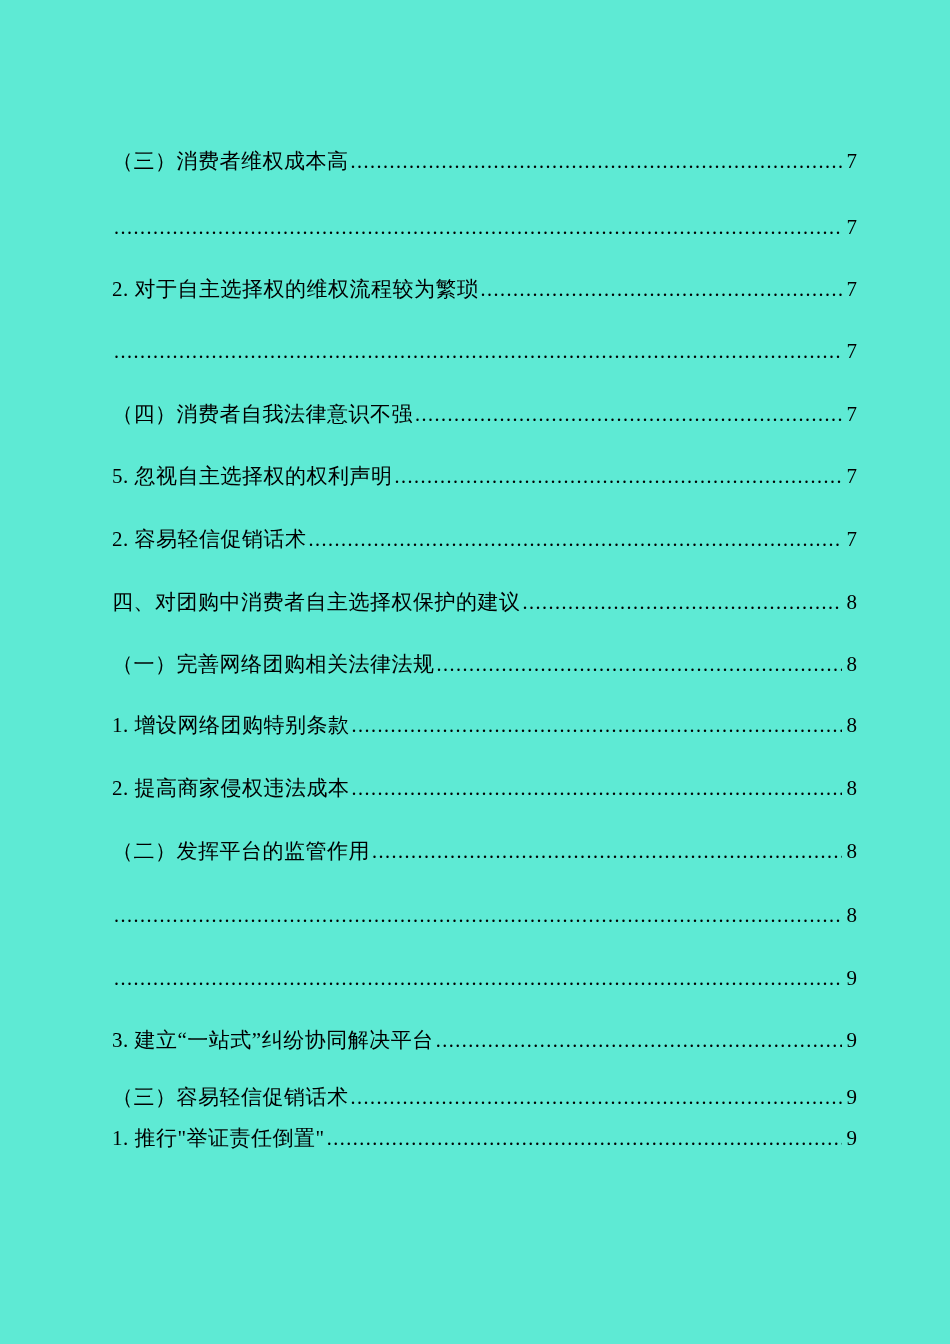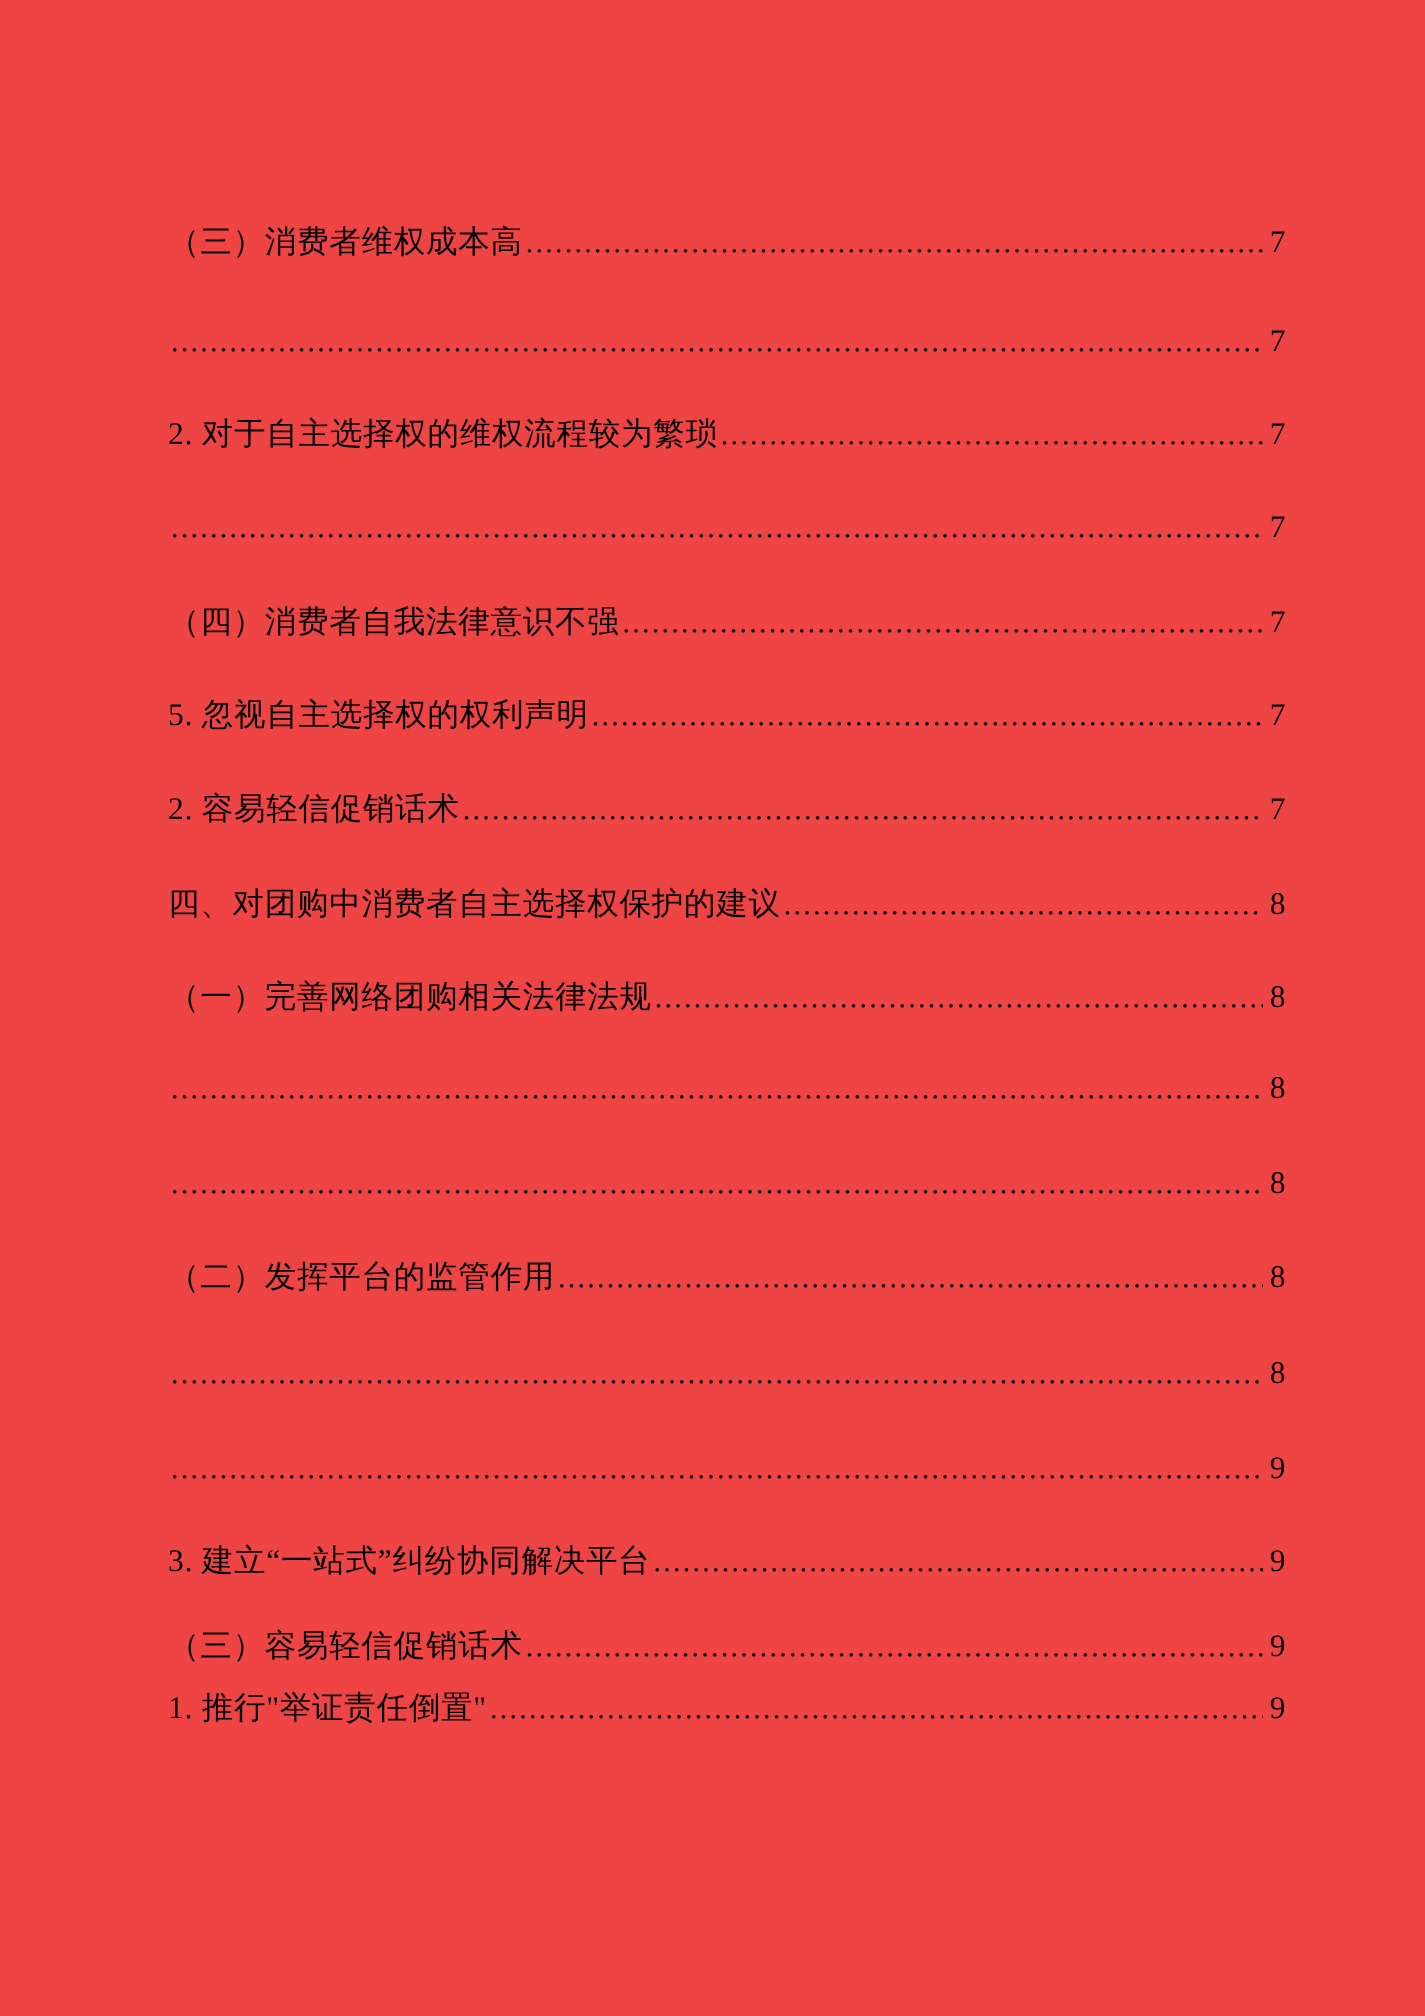--- a/index.html
+++ b/index.html
@@ -4,21 +4,21 @@
 <style>
   html, body {
     margin: 0;
     padding: 0;
     background: #ffffff;
   }
   .page {
     position: relative;
     width: 950px;
     height: 1344px;
-    background: #ef4444;
+    background: #5eead4;
     overflow: hidden;
     font-family: "Liberation Serif", "DejaVu Serif", serif;
     color: #000000;
   }
   .toc-row {
     position: absolute;
     left: 112px;
     right: 93px;
     display: flex;
     align-items: baseline;
@@ -101,25 +101,27 @@
     <span class="toc-page">8</span>
   </div>
 
   <div class="toc-row" style="top:653px">
     <span class="toc-title">（一）完善网络团购相关法律法规</span>
     <span class="toc-leader"></span>
     <span class="toc-page">8</span>
   </div>
 
   <div class="toc-row" style="top:714px">
+    <span class="toc-title">1. 增设网络团购特别条款</span>
     <span class="toc-leader"></span>
     <span class="toc-page">8</span>
   </div>
 
   <div class="toc-row" style="top:777px">
+    <span class="toc-title">2. 提高商家侵权违法成本</span>
     <span class="toc-leader"></span>
     <span class="toc-page">8</span>
   </div>
 
   <div class="toc-row" style="top:840px">
     <span class="toc-title">（二）发挥平台的监管作用</span>
     <span class="toc-leader"></span>
     <span class="toc-page">8</span>
   </div>
 

